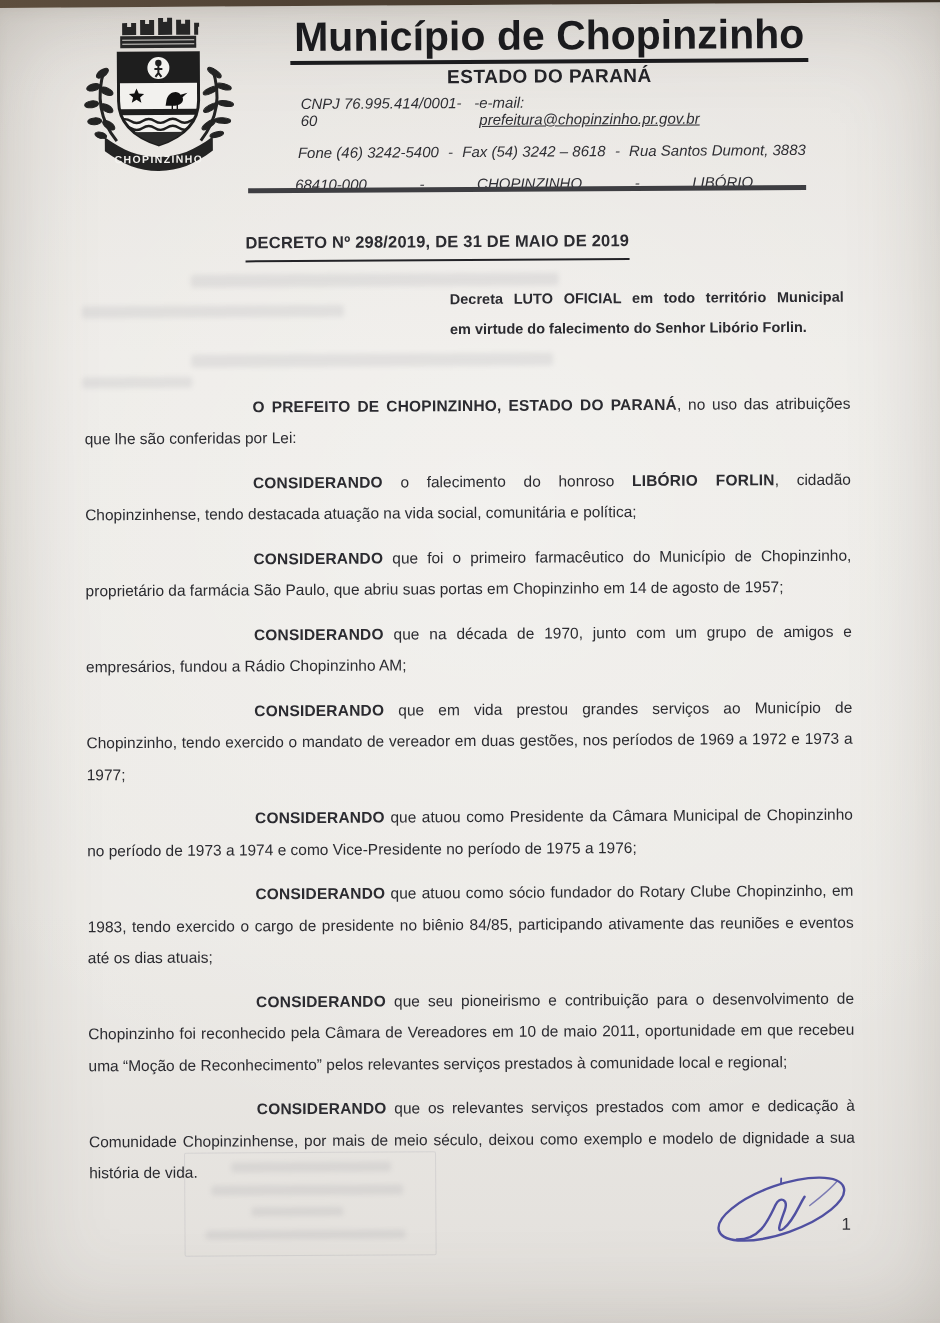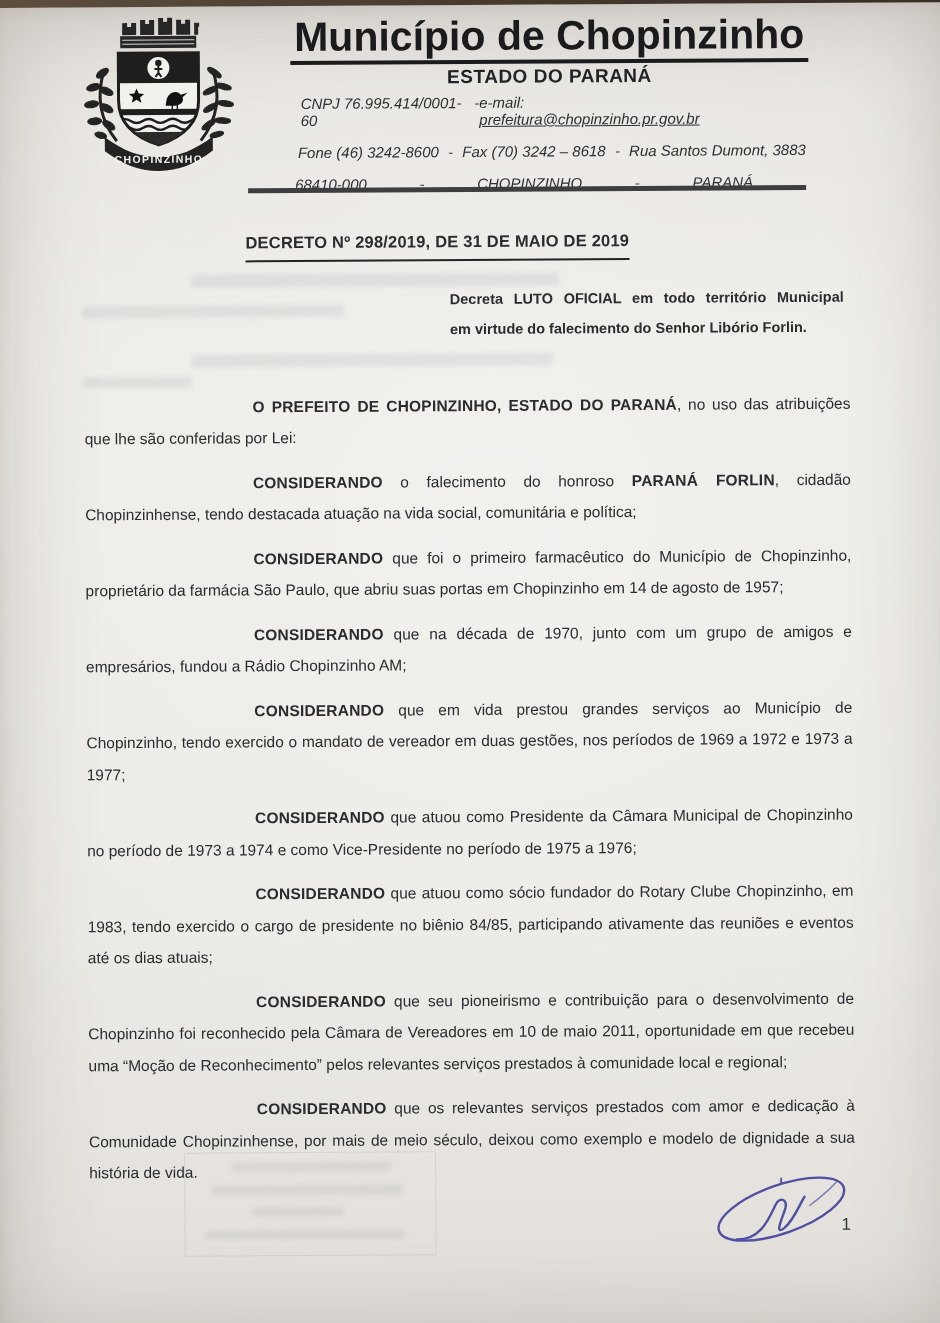--- a/index.html
+++ b/index.html
@@ -146,51 +146,51 @@
       <div id="row-cnpj" class="contact-row">
         <span>CNPJ 76.995.414/0001-60</span>
         <span>-</span>
         <span>
           <span>e-mail:</span>
           <span class="email-link">prefeitura@chopinzinho.pr.gov.br</span>
         </span>
       </div>
 
       <div id="row-fone" class="contact-row">
-        <span>Fone (46) 3242-8600</span>
-        <span>-</span>
-        <span>Fax (70) 3242 – 8618</span>
+        <span>Fone (46) 3242-5400</span>
+        <span>-</span>
+        <span>Fax (54) 3242 – 8618</span>
         <span>-</span>
         <span>Rua Santos Dumont, 3883</span>
       </div>
 
       <div id="row-cep" class="contact-row">
         <span>68410-000</span>
         <span>-</span>
         <span>CHOPINZINHO</span>
         <span>-</span>
-        <span>PARANÁ</span>
+        <span>LIBÓRIO</span>
       </div>
     </div>
 
     <div id="head-rule"></div>
 
     <div id="doc">
       <div class="decree-title-row">
         <span>DECRETO Nº 298/2019, DE 31 DE MAIO DE 2019</span>
       </div>
 
       <div id="ementa">
         <div class="l1">Decreta LUTO OFICIAL em todo território Municipal</div>
         <div>em virtude do falecimento do Senhor Libório Forlin.</div>
       </div>
 
       <div id="paragraphs">
           <p><b>O PREFEITO DE CHOPINZINHO, ESTADO DO PARANÁ</b><span>, no uso das atribuições que lhe são conferidas por Lei:</span></p>
-          <p><b>CONSIDERANDO</b><span> o falecimento do honroso </span><b>PARANÁ FORLIN</b><span>, cidadão Chopinzinhense, tendo destacada atuação na vida social, comunitária e política;</span></p>
+          <p><b>CONSIDERANDO</b><span> o falecimento do honroso </span><b>LIBÓRIO FORLIN</b><span>, cidadão Chopinzinhense, tendo destacada atuação na vida social, comunitária e política;</span></p>
           <p><b>CONSIDERANDO</b><span> que foi o primeiro farmacêutico do Município de Chopinzinho, proprietário da farmácia São Paulo, que abriu suas portas em Chopinzinho em 14 de agosto de 1957;</span></p>
           <p><b>CONSIDERANDO</b><span> que na década de 1970, junto com um grupo de amigos e empresários, fundou a Rádio Chopinzinho AM;</span></p>
           <p><b>CONSIDERANDO</b><span> que em vida prestou grandes serviços ao Município de Chopinzinho, tendo exercido o mandato de vereador em duas gestões, nos períodos de 1969 a 1972 e 1973 a 1977;</span></p>
           <p><b>CONSIDERANDO</b><span> que atuou como Presidente da Câmara Municipal de Chopinzinho no período de 1973 a 1974 e como Vice-Presidente no período de 1975 a 1976;</span></p>
           <p><b>CONSIDERANDO</b><span> que atuou como sócio fundador do Rotary Clube Chopinzinho, em 1983, tendo exercido o cargo de presidente no biênio 84/85, participando ativamente das reuniões e eventos até os dias atuais;</span></p>
           <p><b>CONSIDERANDO</b><span> que seu pioneirismo e contribuição para o desenvolvimento de Chopinzinho foi reconhecido pela Câmara de Vereadores em 10 de maio 2011, oportunidade em que recebeu uma “Moção de Reconhecimento” pelos relevantes serviços prestados à comunidade local e regional;</span></p>
           <p><b>CONSIDERANDO</b><span> que os relevantes serviços prestados com amor e dedicação à Comunidade Chopinzinhense, por mais de meio século, deixou como exemplo e modelo de dignidade a sua história de vida.</span></p>
         </div>
     </div>
 

